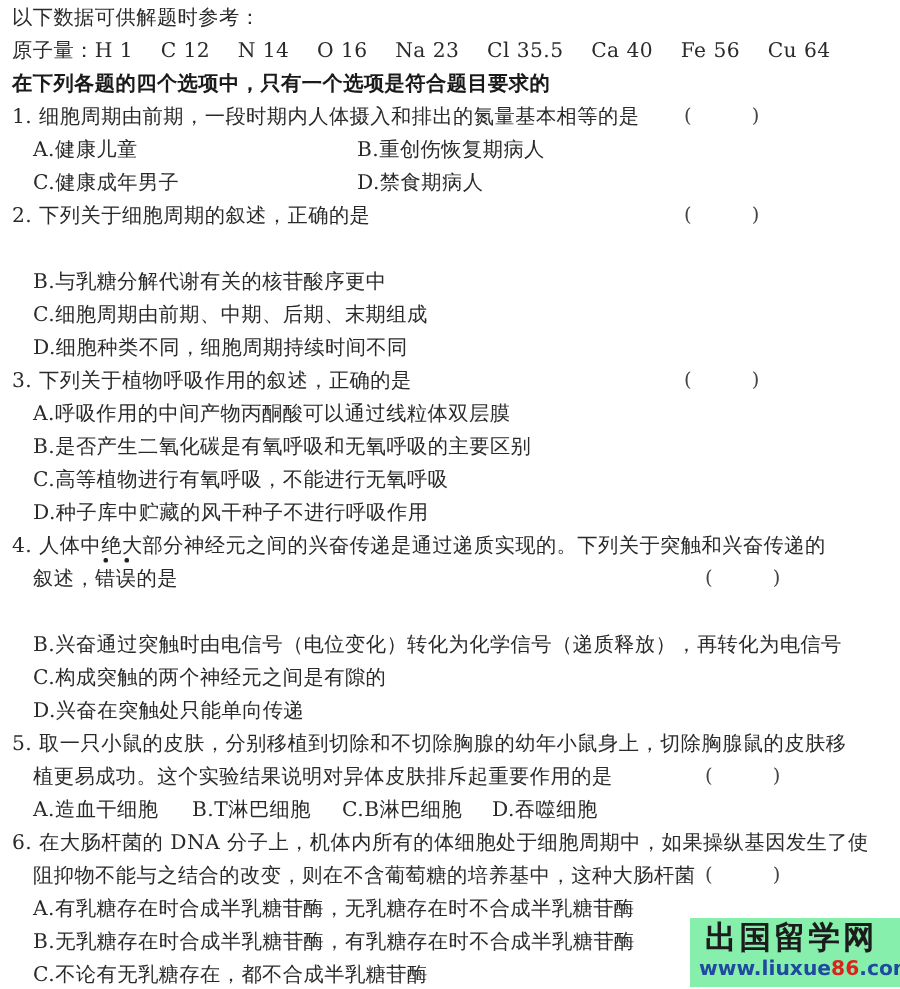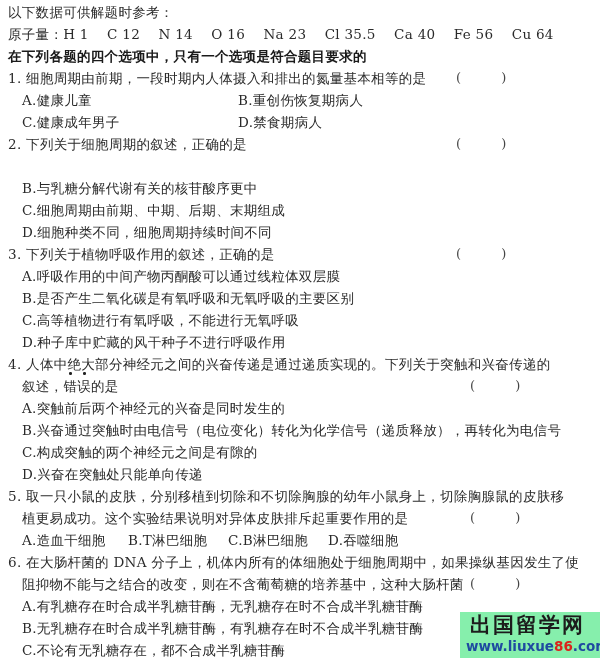--- a/index.html
+++ b/index.html
@@ -83,21 +83,20 @@
   <div class="line indent" style="top:331px"><span>D.</span><span>种子库中贮藏的风干种子不进行呼吸作用</span></div>
 
   <div class="line" style="top:353px">
     <span>4.</span>
     <span>人体中绝大部分神经元之间的兴奋传递是通过递质实现的。下列关于突触和兴奋传递的</span>
   </div>
   <div class="line indent" style="top:375px">
     <span>叙述，</span><span class="emph">错</span><span class="emph">误</span><span>的是</span>
     <span class="bracket" style="right:14px">(  )</span>
   </div>
-  <div class="line indent" style="top:397px"><span>A.</span><span>突触前后两个神经元的兴奋是同时发生的</span></div>
   <div class="line indent" style="top:419px"><span>B.</span><span>兴奋通过突触时由电信号（电位变化）转化为化学信号（递质释放），再转化为电信号</span></div>
   <div class="line indent" style="top:441px"><span>C.</span><span>构成突触的两个神经元之间是有隙的</span></div>
   <div class="line indent" style="top:463px"><span>D.</span><span>兴奋在突触处只能单向传递</span></div>
 
   <div class="line" style="top:485px">
     <span>5.</span>
     <span>取一只小鼠的皮肤，分别移植到切除和不切除胸腺的幼年小鼠身上，切除胸腺鼠的皮肤移</span>
   </div>
   <div class="line indent" style="top:507px">
     <span>植更易成功。这个实验结果说明对异体皮肤排斥起重要作用的是</span>

